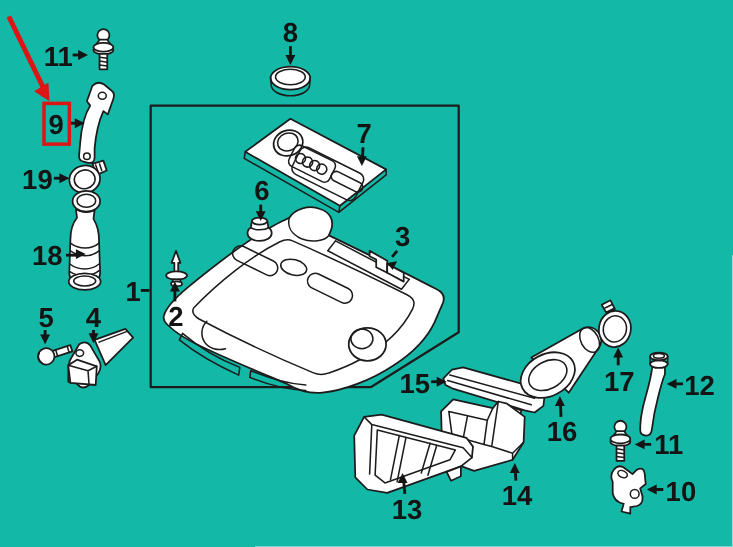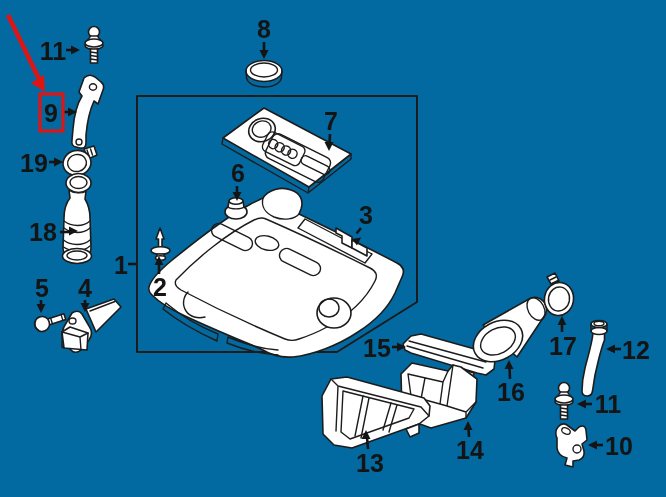--- a/index.html
+++ b/index.html
@@ -1,16 +1,16 @@
 <!DOCTYPE html>
 <html><head>
 <meta charset="utf-8">
 <style>
   html,body{margin:0;padding:0;background:#ffffff;}
-  .stage{position:relative;width:666px;height:497px;background:#0369a1;overflow:hidden;
+  .stage{position:relative;width:666px;height:497px;background:#14b8a6;overflow:hidden;
          font-family:"Liberation Sans",sans-serif;}
   svg{display:block}
   .part{fill:#ffffff;stroke:#1c1c1c;stroke-width:1.6;stroke-linejoin:round;stroke-linecap:round;}
   .ln{fill:none;stroke:#1c1c1c;stroke-width:1.4;stroke-linejoin:round;stroke-linecap:round;}
   .thick{stroke-width:2;}
   .callout-text{font:700 25px "Liberation Sans",sans-serif;fill:#141414;text-anchor:middle;}
   .arrow{stroke:#141414;stroke-width:2.6;fill:none;}
   .ahead{fill:#141414;stroke:none;}
   .red-ln{stroke:#dd1515;fill:none;}
   .red-head{fill:#dd1515;stroke:none;}

